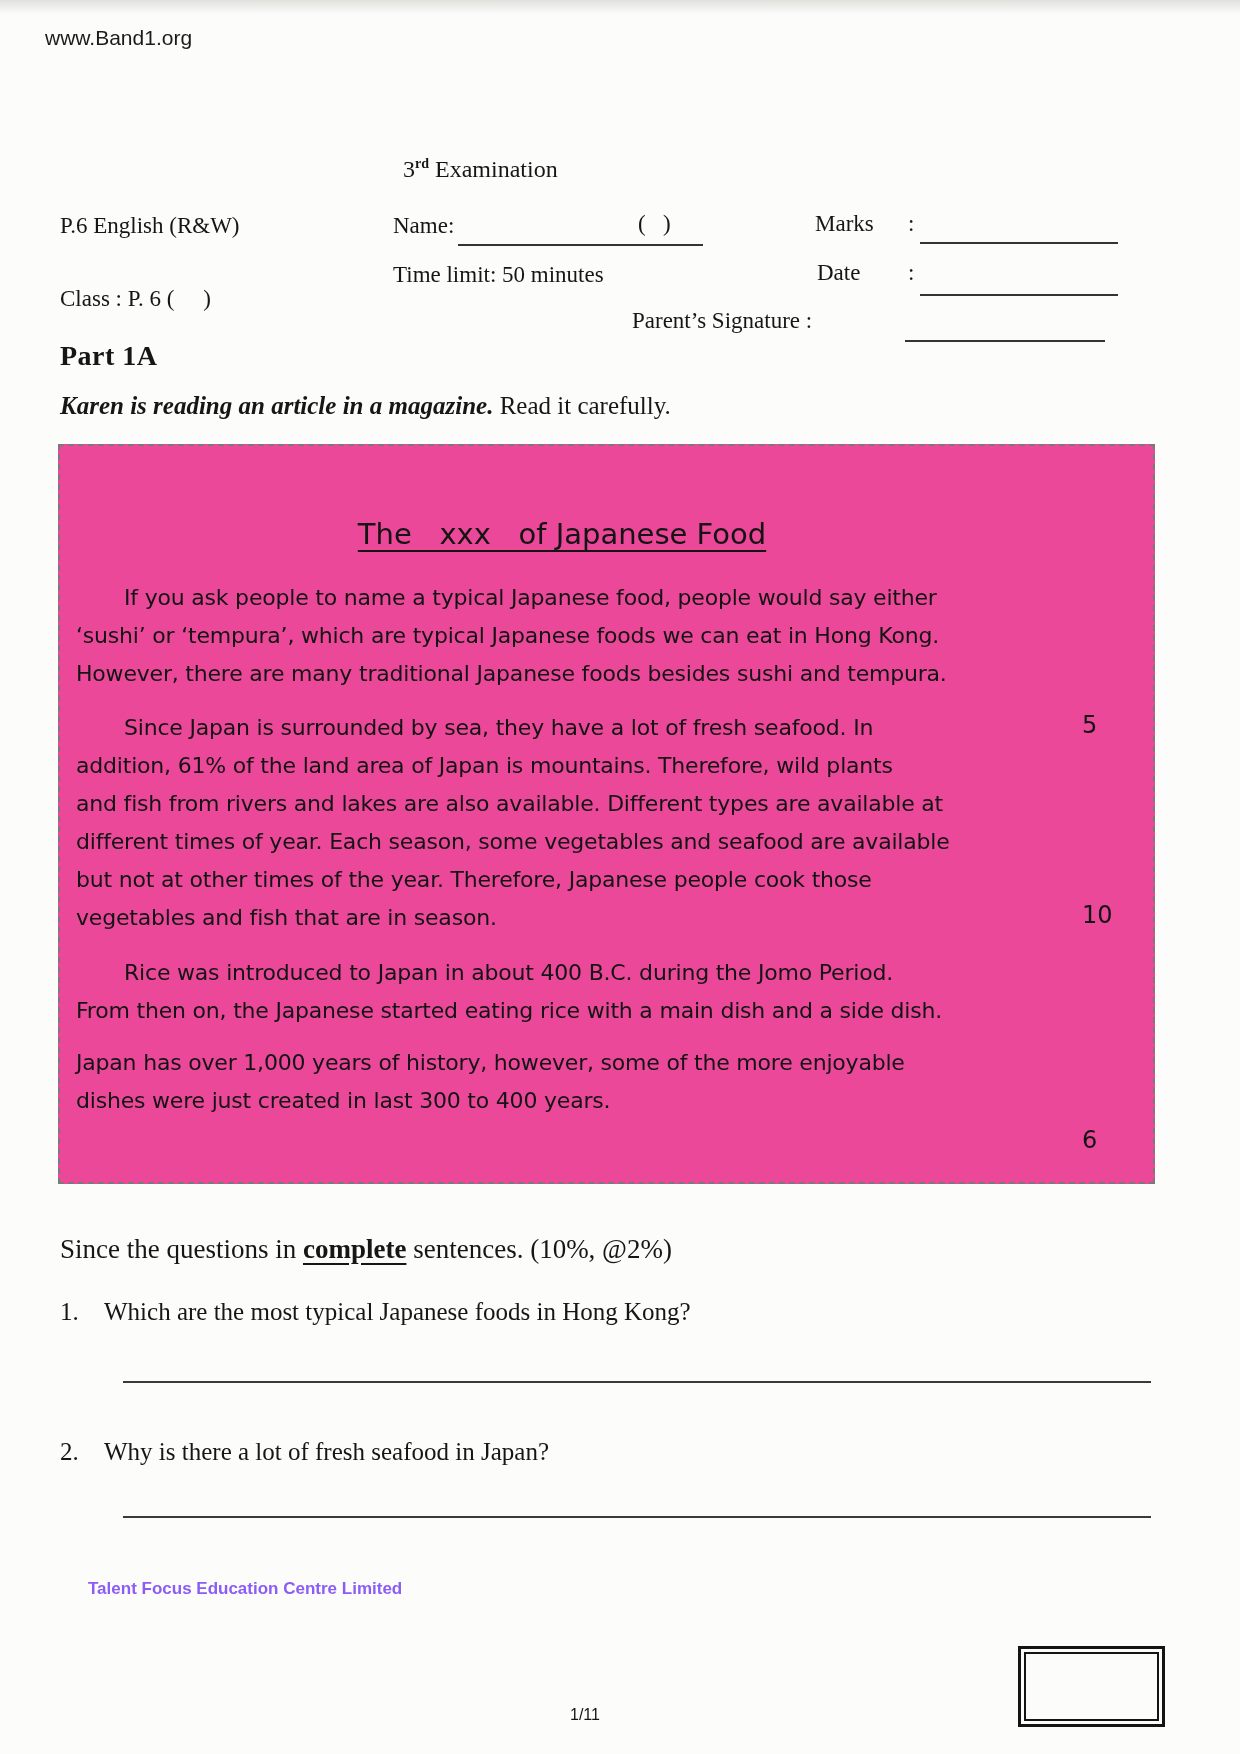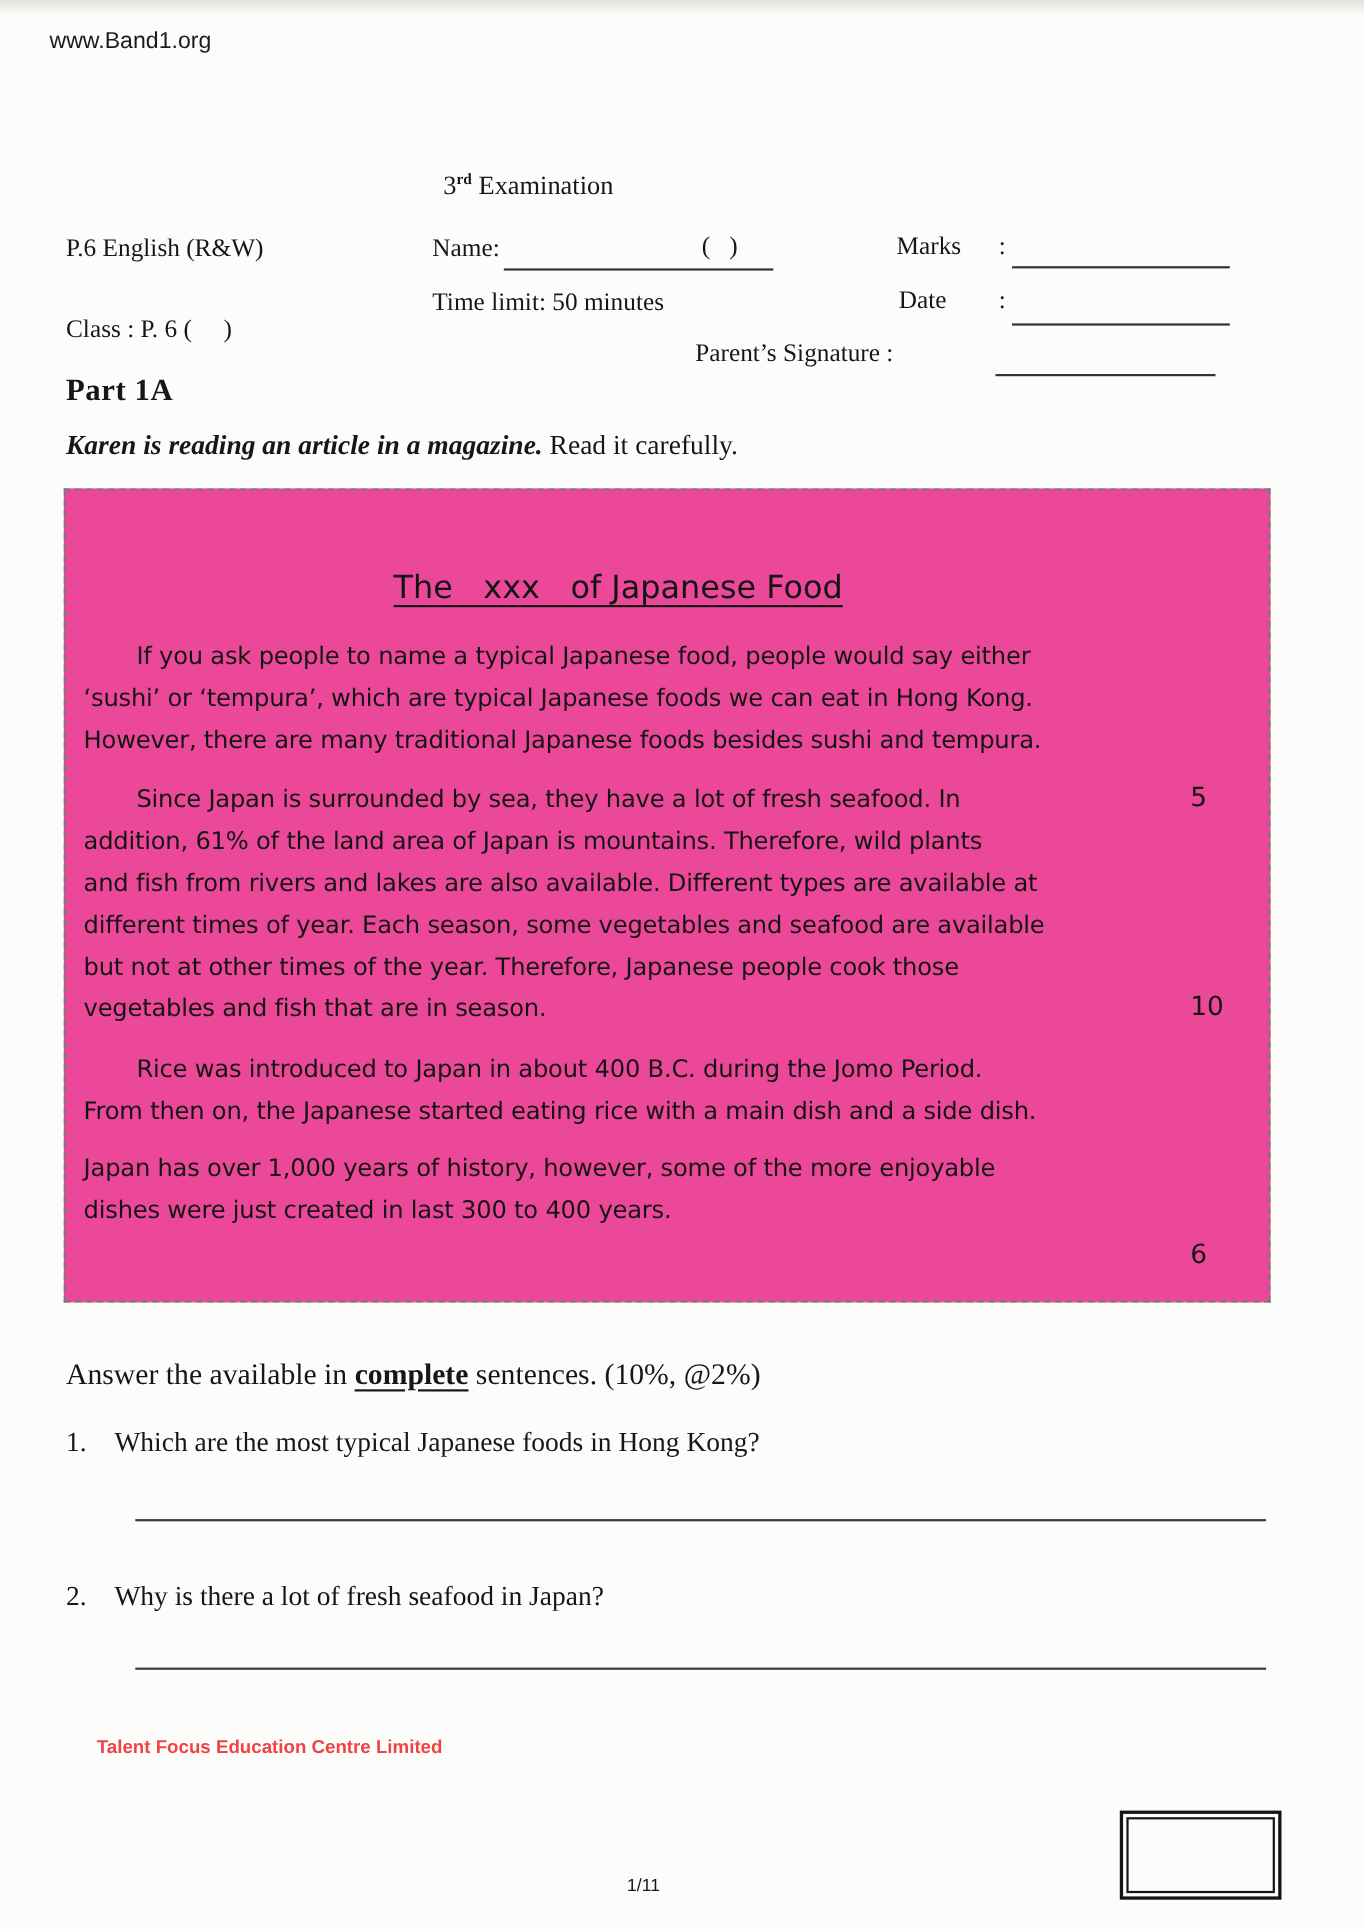--- a/index.html
+++ b/index.html
@@ -43,21 +43,21 @@
   .ln5 { top:265px; } .ln10 { top:455px; } .ln15 { top:680px; }
 
   
   .q-instruction { left:60px; top:1234px; font-size:27px; }
   .q-instruction .bu { font-weight:bold; text-decoration:underline; text-underline-offset:5px; }
   .question { font-size:25px; }
   .q-num { display:inline-block; width:44px; }
   .answer-line { position:absolute; height:0; border-top:2px solid #3a3a3a; width:1028px; left:123px; }
 
   .footer-org { left:88px; top:1579px; font-family:"Liberation Sans", sans-serif;
-    font-weight:bold; font-size:17px; color:#ef4444; }
+    font-weight:bold; font-size:17px; color:#8b5cf6; }
   .page-num { left:570px; top:1706px; font-family:"Liberation Sans", sans-serif; font-size:16px; }
 
   .stamp-outer { position:absolute; left:1018px; top:1646px; width:147px; height:81px;
     border:3px solid #141414; box-sizing:border-box; padding:3px; }
   .stamp-inner { width:100%; height:100%; border:2px solid #141414; box-sizing:border-box; }
 </style>
 </head>
 <body>
 
 <div class="page">
@@ -114,21 +114,21 @@
     <div class="art-p p4">
       <div class="art-line">Japan has over 1,000 years of history, however, some of the more enjoyable</div>
       <div class="art-line">dishes were just created in last 300 to 400 years.</div>
     </div>
 
     <div class="line-num ln5">5</div>
     <div class="line-num ln10">10</div>
     <div class="line-num ln15">6</div>
   </div>
 
-  <div class="abs q-instruction"><span>Answer the available in </span><span class="bu">complete</span><span> sentences. (10%, @2%)</span></div>
+  <div class="abs q-instruction"><span>Since the questions in </span><span class="bu">complete</span><span> sentences. (10%, @2%)</span></div>
 
   <div class="abs question" style="left:60px; top:1298px;"><span class="q-num">1.</span><span>Which are the most typical Japanese foods in Hong Kong?</span></div>
   <div class="answer-line" style="top:1381px;"></div>
 
   <div class="abs question" style="left:60px; top:1438px;"><span class="q-num">2.</span><span>Why is there a lot of fresh seafood in Japan?</span></div>
   <div class="answer-line" style="top:1516px;"></div>
 
   <div class="abs footer-org">Talent Focus Education Centre Limited</div>
   <div class="abs page-num">1/11</div>
   <div class="stamp-outer">

